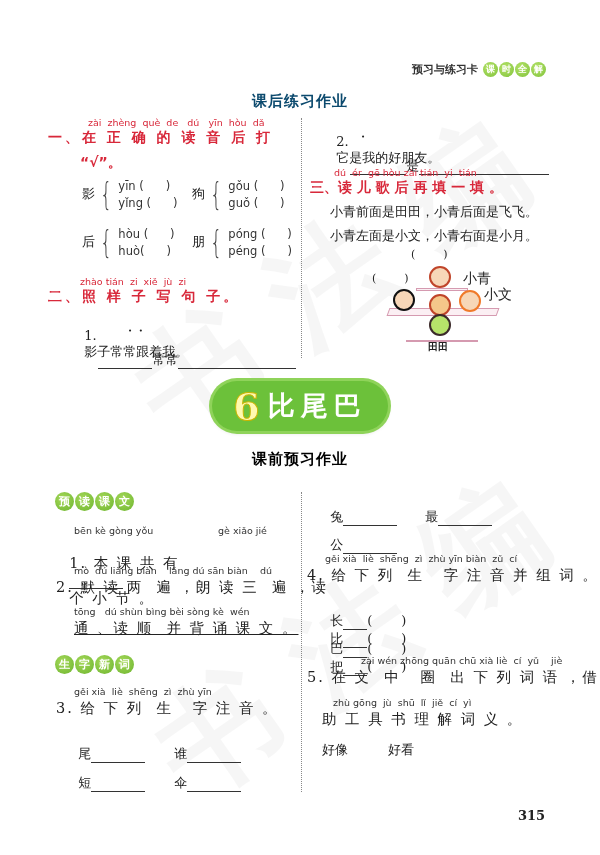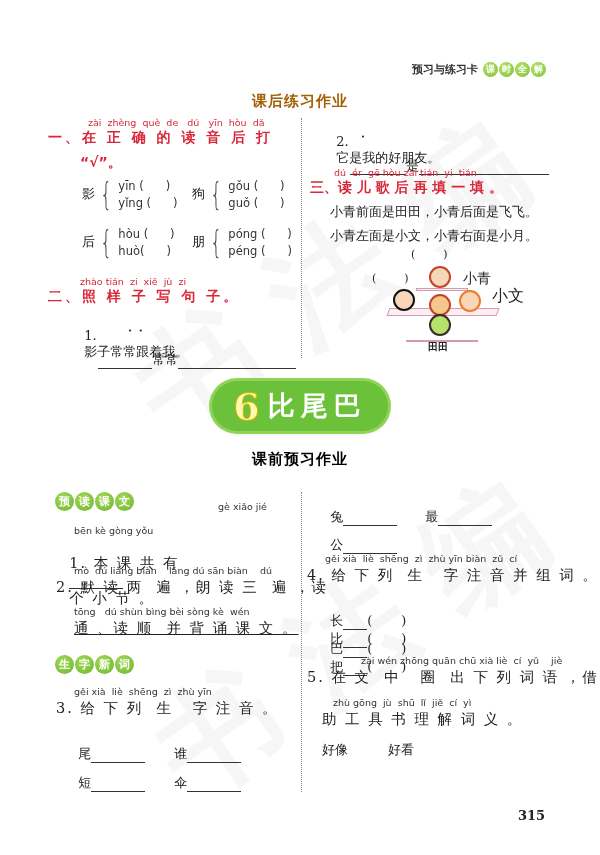--- a/index.html
+++ b/index.html
@@ -12,21 +12,21 @@
   }
   .hdr-title { font-family: "DejaVu Sans", sans-serif; font-size: 11px; font-weight: bold; color: #333; }
   .badge { display: inline-flex; gap: 1px; vertical-align: middle; }
   .badge span, .tag span {
     display: inline-block; width: 15px; height: 15px; border-radius: 50%;
     background: radial-gradient(circle at 40% 35%, #b6e36a, #7fc23a);
     color: #fff; font-size: 9px; line-height: 15px; text-align: center;
     font-family: "DejaVu Sans", sans-serif; font-weight: bold;
   }
   .tag span { width: 19px; height: 19px; line-height: 19px; font-size: 11px; background: radial-gradient(circle at 40% 35%, #a6d85a, #6cb52e); }
-  .green-title { font-family: "DejaVu Sans", sans-serif; font-weight: bold; color: #a16207; font-size: 15px; letter-spacing: 1px; }
+  .green-title { font-family: "DejaVu Sans", sans-serif; font-weight: bold; color: #0c4a6e; font-size: 15px; letter-spacing: 1px; }
   .red-title { font-family: "DejaVu Sans", sans-serif; font-weight: bold; color: #000000; font-size: 15px; letter-spacing: 1px; }
   .red-q { font-family: "DejaVu Sans", sans-serif; font-weight: bold; color: #d8283a; font-size: 14px; }
   .py { font-family: "DejaVu Sans", sans-serif; font-size: 9.5px; color: #d8283a; white-space: pre; }
   .py-dark { font-family: "DejaVu Sans", sans-serif; font-size: 9.5px; color: #333; white-space: pre; }
   .txt { font-size: 13px; color: #222; white-space: pre; }
   .big { font-size: 14.5px; color: #222; white-space: pre; letter-spacing: 2px; }
   .blank { display: inline-block; border-bottom: 1px solid #333; height: 14px; vertical-align: bottom; }
   .divider { position: absolute; border-left: 1px dotted #888; width: 0; }
   .brace-group { position: absolute; display: flex; align-items: center; }
   .brace-char { font-size: 13px; margin-right: 1px; }
@@ -132,42 +132,42 @@
   <span class="abs txt" style="left:6px; top:24px; font-size:11px;">(        )</span>
   <div class="plat" style="left:50px; top:40px; width:52px; height:3px;"></div>
   <div class="plat" style="left:22px; top:60px; width:110px; height:8px; transform:skewX(-20deg);"></div>
   <div class="plat" style="left:40px; top:92px; width:72px; height:2px;"></div>
   <div class="face" style="left:63px; top:18px; border-color:#c0452a;"></div>
   <div class="face" style="left:27px; top:41px; border-color:#111;"></div>
   <div class="face" style="left:63px; top:46px; border-color:#c0452a; background:#f5c78a;"></div>
   <div class="face" style="left:93px; top:42px; border-color:#f07a2a;"></div>
   <div class="face" style="left:63px; top:66px; border-color:#3b2a2a; background:#b6e36a;"></div>
   <span class="abs txt" style="left:97px; top:22px; font-size:14px;">小青</span>
-  <span class="abs txt" style="left:118px; top:38px; font-size:16px;margin-left:8px;">小文</span>
+  <span class="abs txt" style="left:118px; top:38px; font-size:14px;">小文</span>
   <span class="abs txt" style="left:62px; top:92px; font-size:10px; font-weight:bold;">田田</span>
 </div>
 
 <div class="cloud">
   <span class="cloud-num">6</span>
   <span class="cloud-title">比尾巴</span>
 </div>
 
 <div class="abs red-title" style="left:252px; top:450px;">课前预习作业</div>
 
 <div class="divider" style="left:301px; top:492px; height:300px;"></div>
 
 <div class="abs tag" style="left:55px; top:492px; display:flex; gap:1px;">
   <span>预</span>
   <span>读</span>
   <span>课</span>
   <span>文</span>
 </div>
 
 <div class="abs py-dark" style="left:74px; top:525px;">bēn kè gòng yǒu</div>
-<div class="abs py-dark" style="left:218px; top:501px;">gè xiǎo jié</div>
+<div class="abs py-dark" style="left:218px; top:525px;">gè xiǎo jié</div>
 <div class="abs big" style="left:56px; top:538px;">
   <span>1. 本 课 共 有</span>
   <span class="blank" style="width:54px;"></span>
   <span>个 小 节 。</span>
 </div>
 
 <div class="abs py-dark" style="left:74px; top:565px;">mò  dú liǎng biàn    lǎng dú sān biàn    dú</div>
 <div class="abs big" style="left:56px; top:578px;">2. 默 读 两  遍 ，朗 读 三  遍 ，读</div>
 <div class="abs py-dark" style="left:74px; top:606px;">tōng   dú shùn bìng bèi sòng kè  wén</div>
 <div class="abs big" style="left:74px; top:619px;text-decoration:underline;">通 、读 顺  并 背 诵 课 文 。</div>

